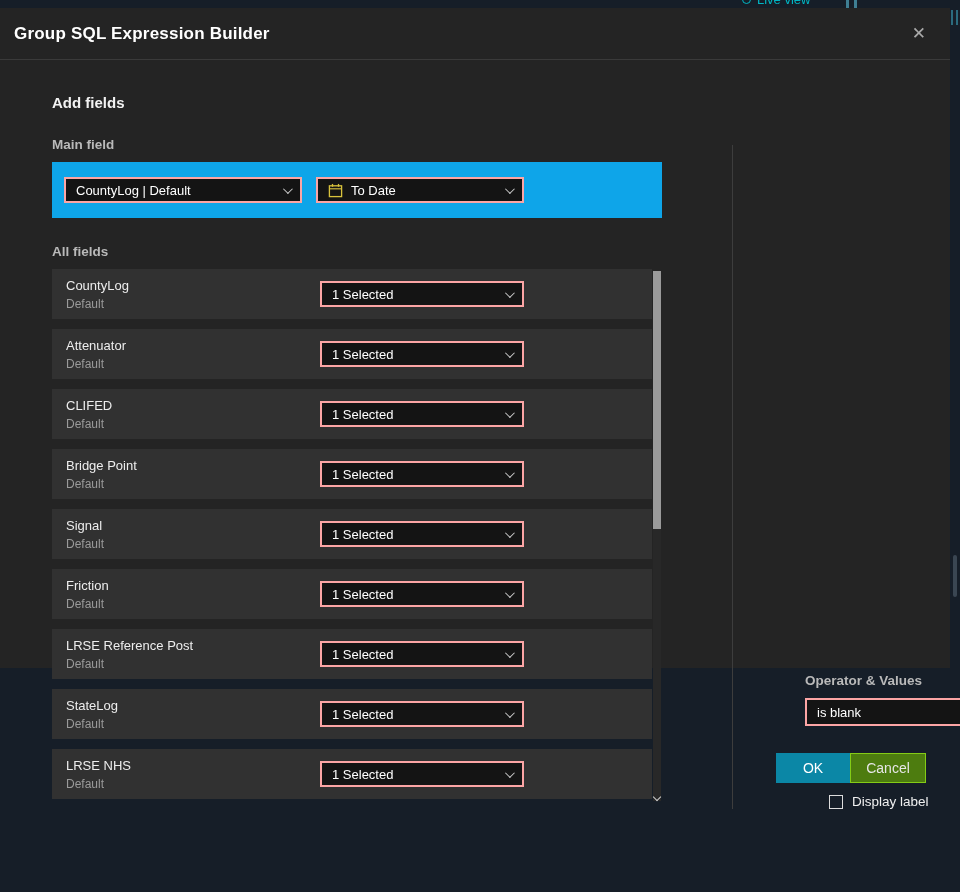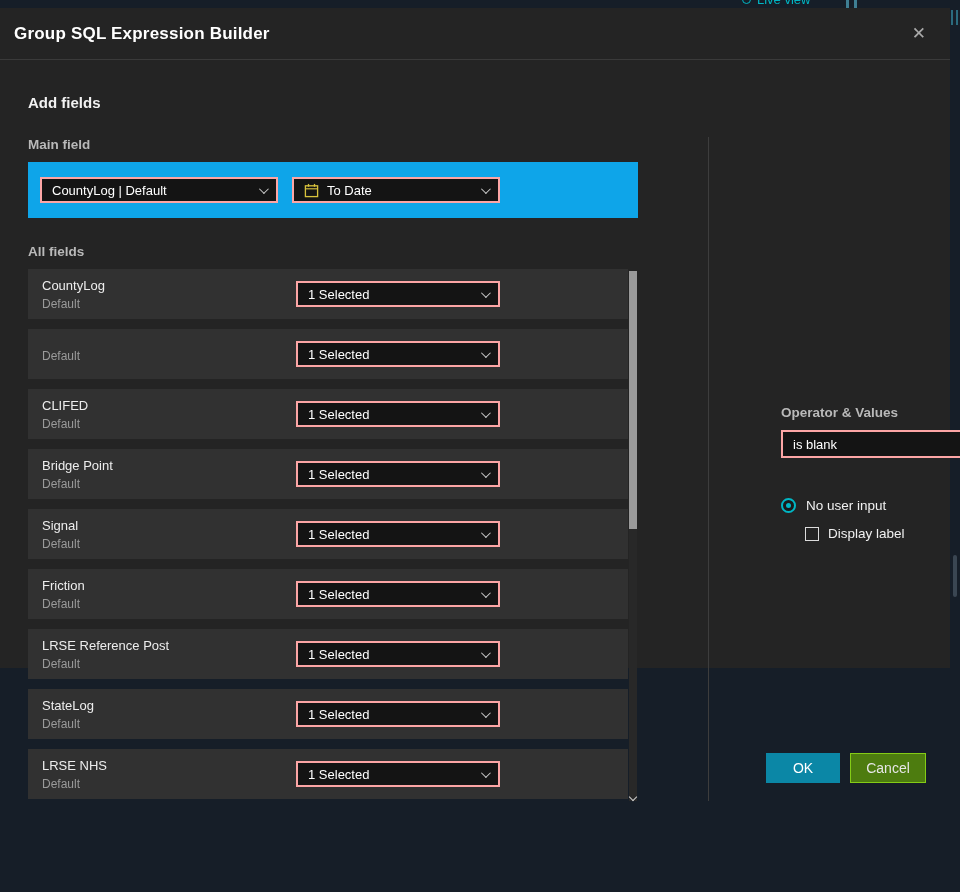--- a/index.html
+++ b/index.html
@@ -49,25 +49,25 @@
     padding:0 18px 0 14px;
     border-bottom:1px solid #3a3a3a;
   }
   .dlg-title { font-size:17px; font-weight:700; color:#ffffff; letter-spacing:.2px; }
   .dlg-close {
     margin-left:auto; background:none; border:none; cursor:pointer;
     color:#a9a9a9; font-size:17px; line-height:1; padding:4px 6px;
     font-family:"Liberation Sans", sans-serif;
   }
 
-  .dlg-body { flex:1; padding:0 24px 0 28px; position:relative; }
+  .dlg-body { flex:1; padding:0 24px 0 28px; position:relative;margin-left:24px; }
 
   .section-title { font-size:15px; font-weight:700; color:#f2f2f2; margin:34px 0 0 0; }
 
-  .columns { display:flex; align-items:center;gap:48px; }
+  .columns { display:flex; align-items:flex-end;gap:48px; }
   .left-col { width:610px; flex:0 0 610px; }
   .v-divider { width:1px; background:#3d3d3d; height:664px; margin:18px 24px 0 22px; flex:0 0 1px; }
   .right-col { width:240px; flex:0 0 240px; }
 
   .field-label {
     margin:26px 0 10px 0;
     color:#b9b9b9; font-weight:700; font-size:13.5px;
   }
 
   
@@ -133,21 +133,21 @@
   .checkbox {
     width:14px; height:14px; flex:0 0 14px;
     border:1px solid #dcdcdc; background:transparent;
   }
   .check-label { font-size:13.5px; color:#f0f0f0; }
 
   
   .dlg-footer {
     position:absolute; bottom:0; right:0;
     padding:0 24px 26px 0;
-    display:flex; gap:10px;
+    display:flex; 
   }
   .btn {
     height:30px; font-size:14px; cursor:pointer;
     font-family:"Liberation Sans", sans-serif;
   }
   .btn-ok {
     min-width:74px; background:var(--ok,#0b87a6); color:#ffffff; border:none; padding:0 22px;
   }
   .btn-cancel {
     min-width:76px; background:#4d7c0f; color:#e6e6e6; border:1px solid #84cc16; padding:0 14px;
@@ -216,20 +216,21 @@
       <div class="row-sub">Default</div>
     </div>
     <div class="select row-select">
       <span class="sel-text row-sel-text">1 Selected</span>
       <span class="chev"></span>
     </div>
   </div>
 
   <div class="field-row">
     <div class="row-text">
+      <div class="row-name">Attenuator</div>
       <div class="row-sub">Default</div>
     </div>
     <div class="select row-select">
       <span class="sel-text row-sel-text">1 Selected</span>
       <span class="chev"></span>
     </div>
   </div>
 
   <div class="field-row">
     <div class="row-text">

